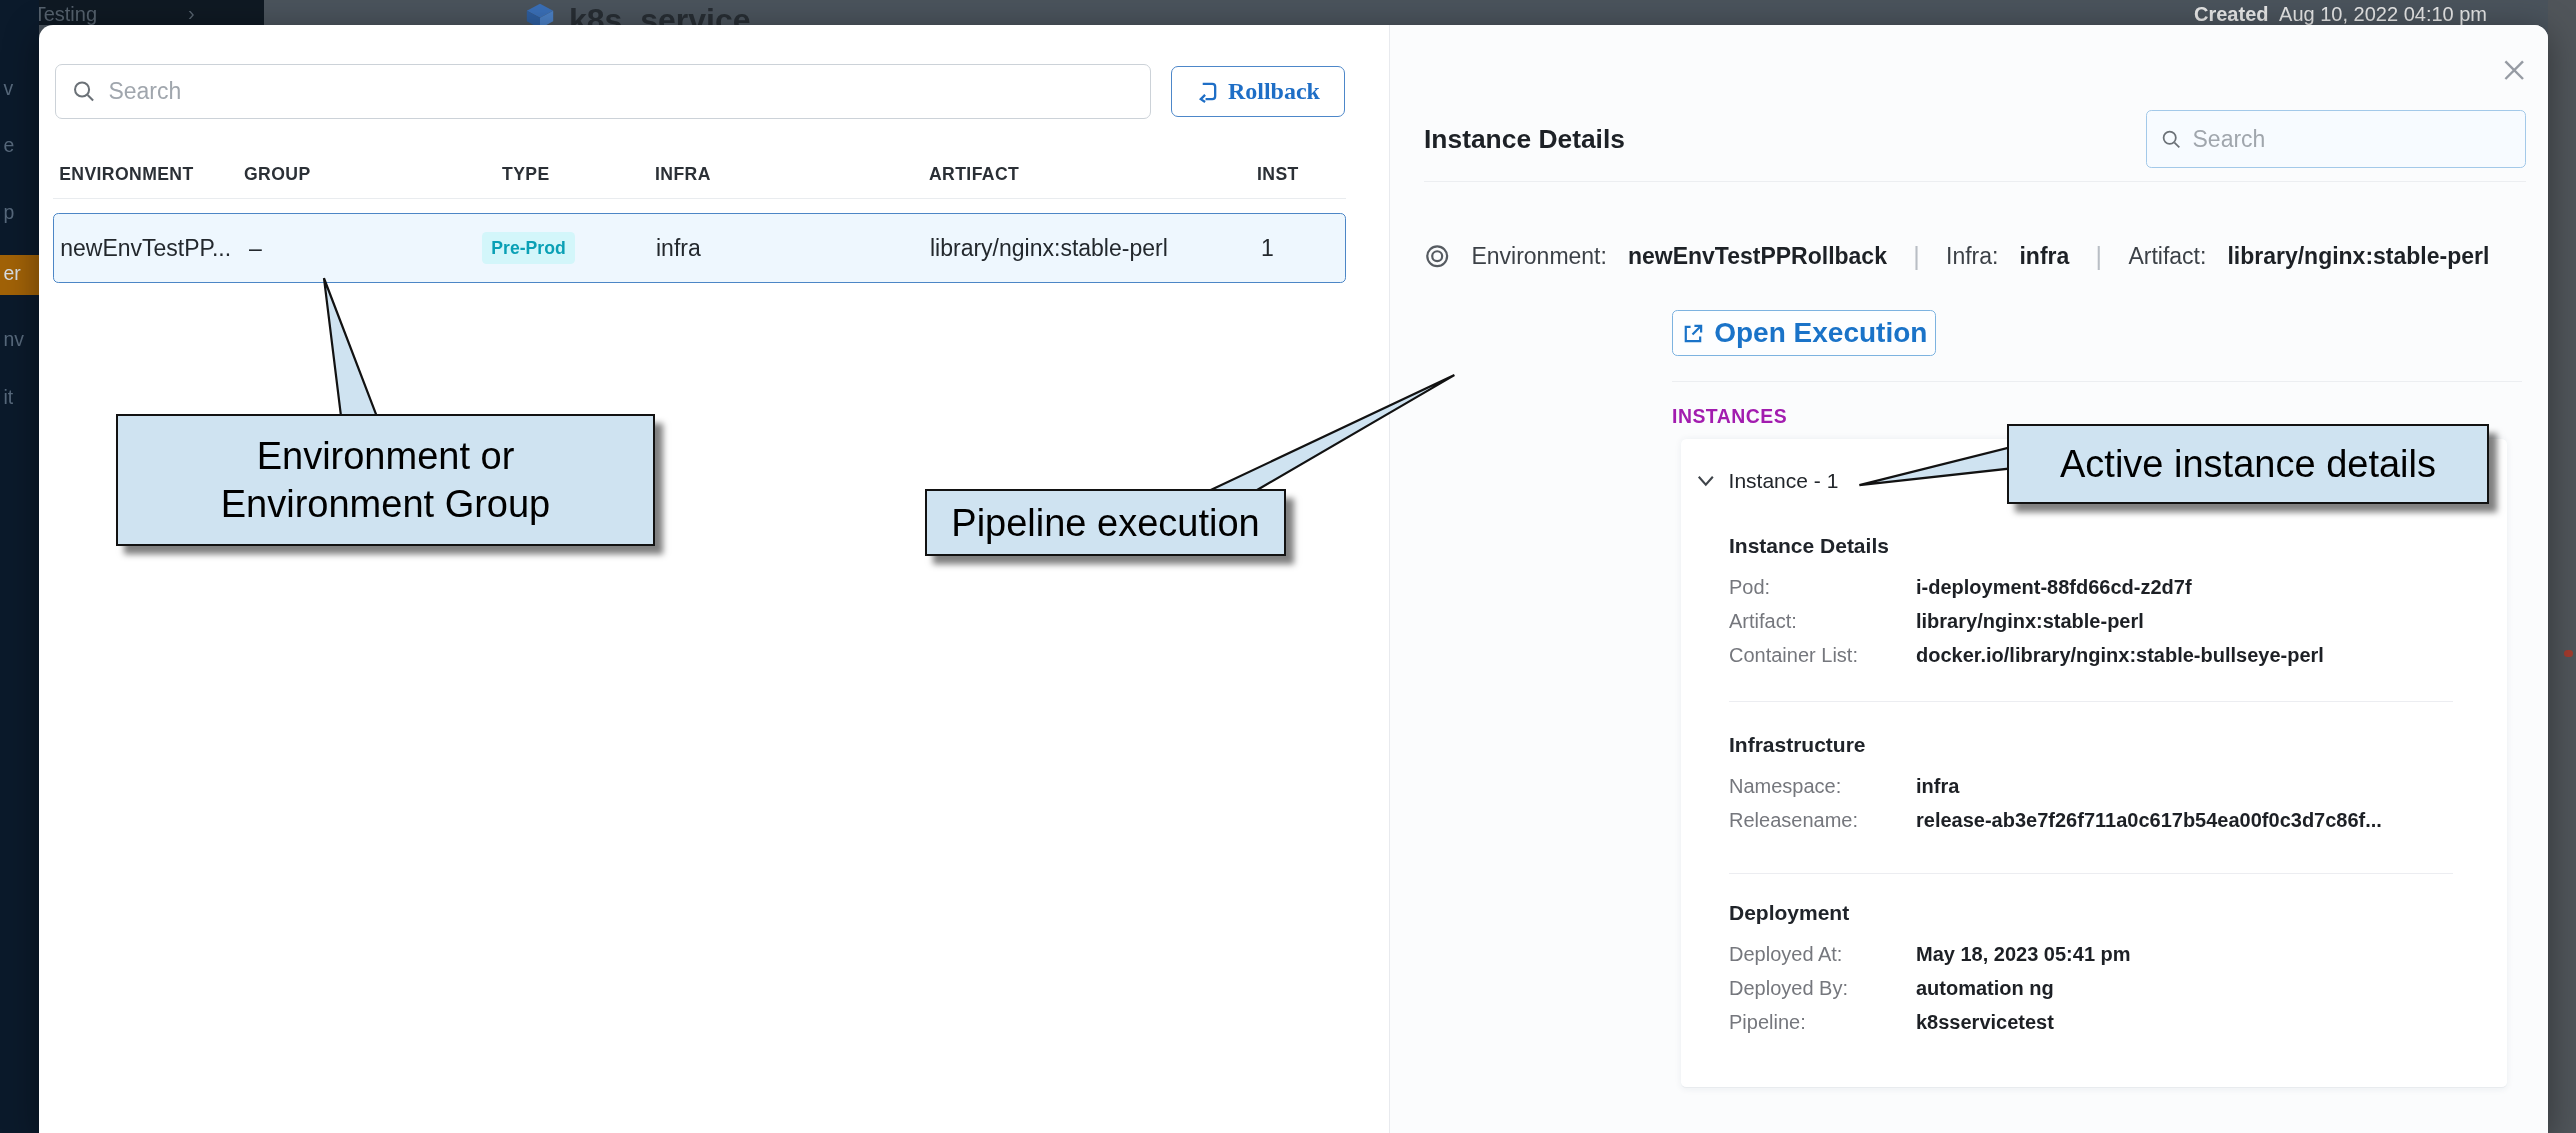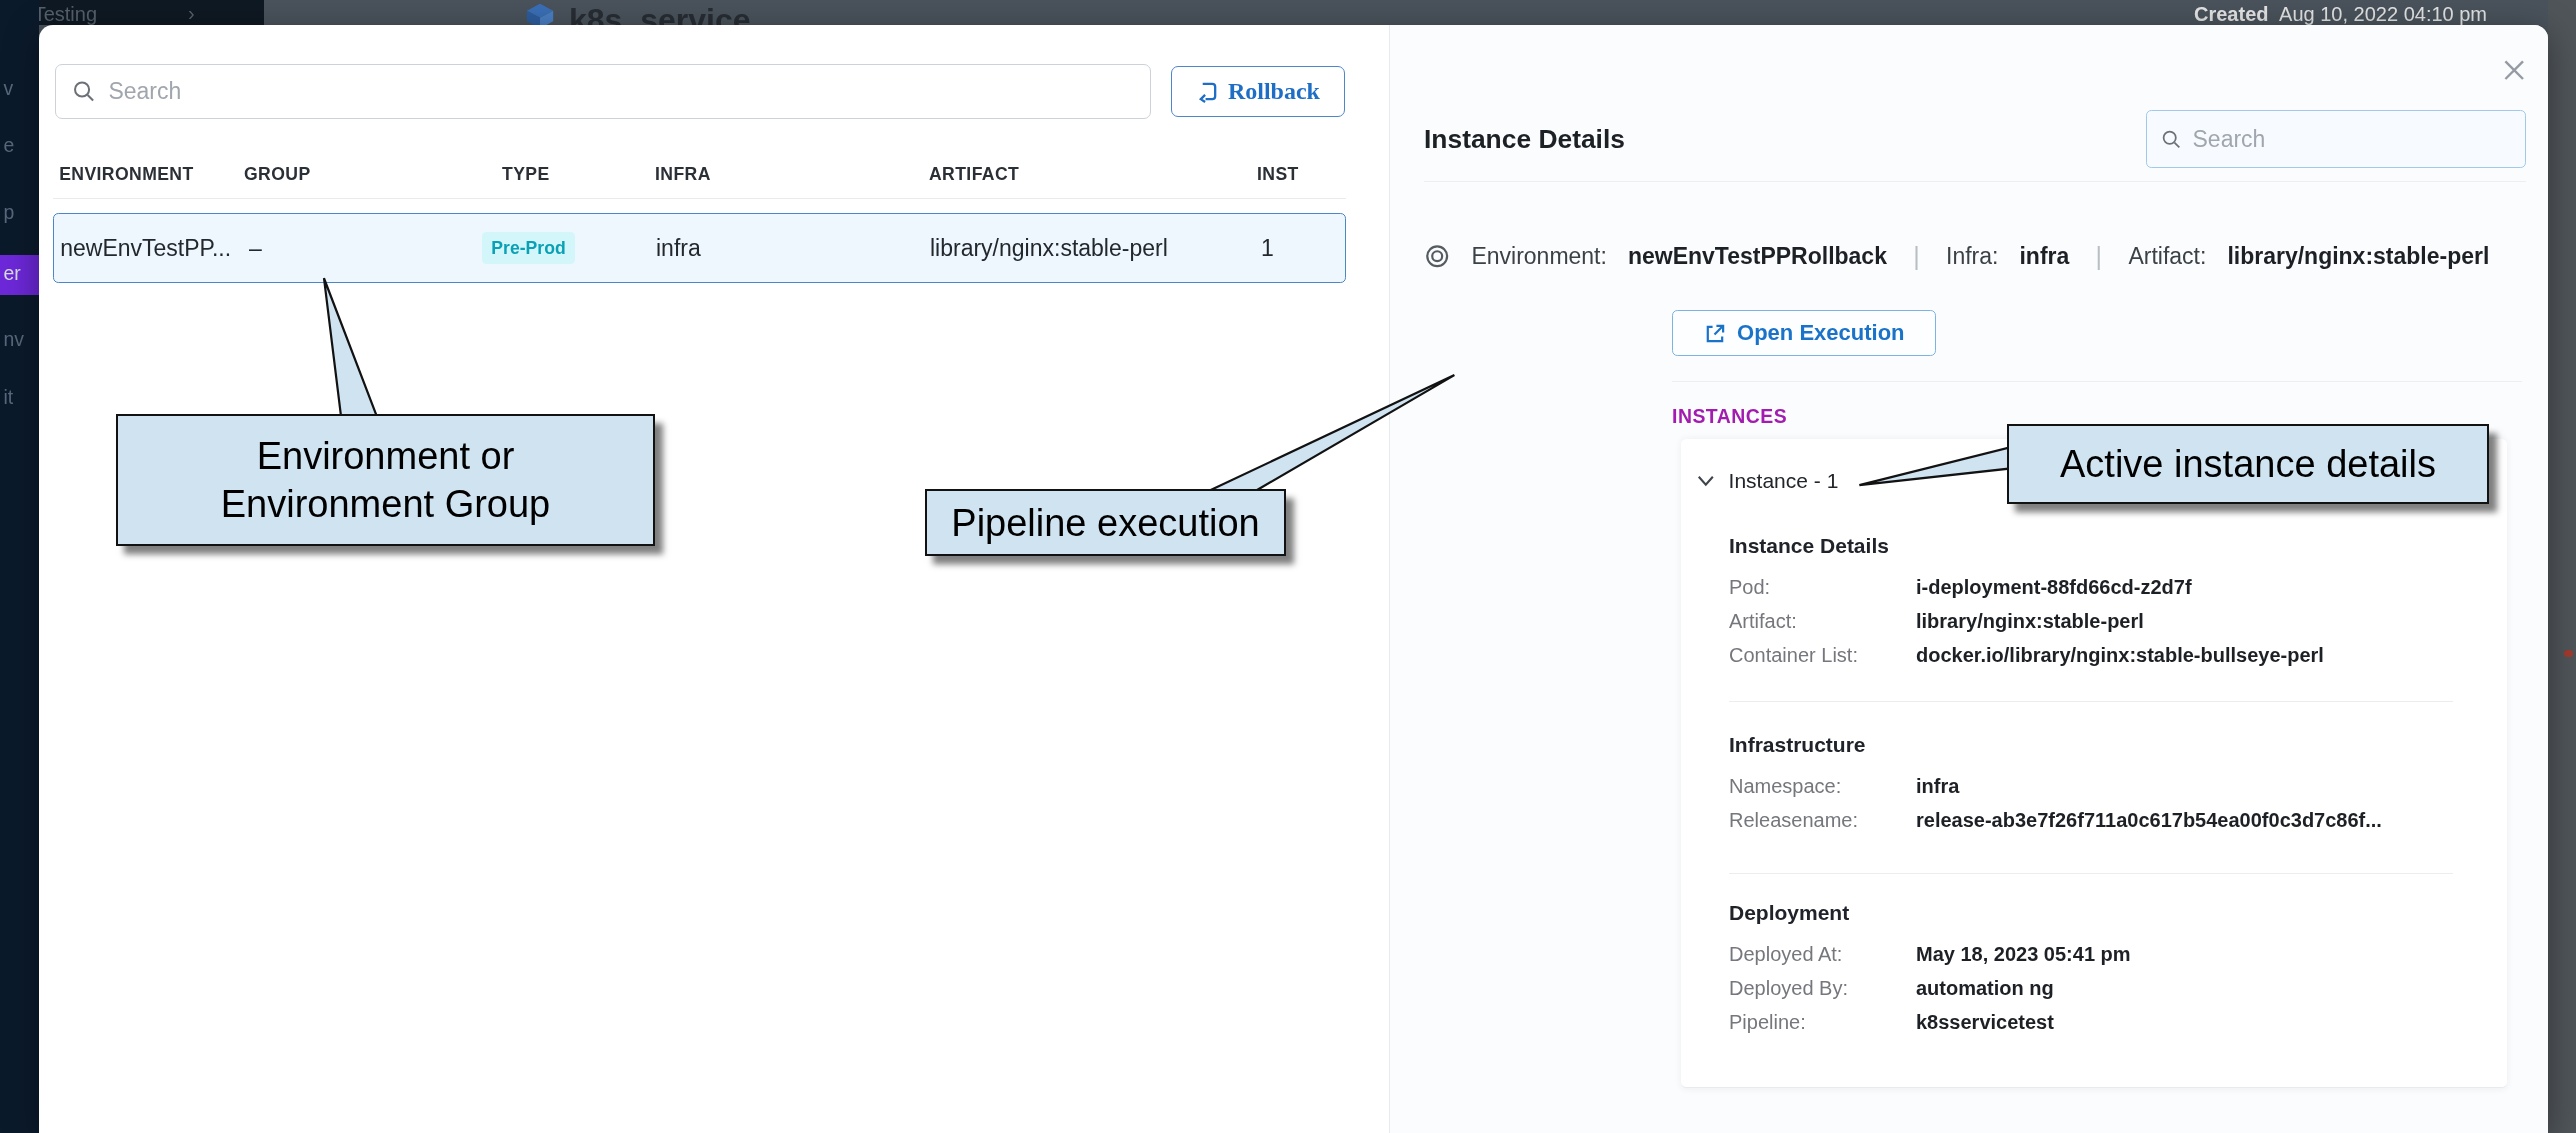--- a/index.html
+++ b/index.html
@@ -12,21 +12,21 @@
   .breadcrumb-block .bc-text { position:absolute; left:7px; top:2.6px; }
   .breadcrumb-block .bc-arrow { position:absolute; left:188px; top:1.8px; }
   .svc-title-group { position:absolute; left:525px; top:1.8px; display:flex; align-items:flex-start; gap:14px; }
   .svc-cube { width:30px; height:26.4px; }
   .svc-title { font-size:32px; font-weight:bold; color:#272d33; }
   .created-group { position:absolute; left:2194px; top:2.6px; font-size:20px; color:#e5e5e5; white-space:nowrap; }
   .created-group b { margin-right:10.6px; }
 
   .sidebar { position:absolute; left:0; top:0; width:39px; height:1134px; background:#0b1a2b; z-index:2; overflow:hidden; }
   .side-item { position:absolute; left:3.5px; font-size:19.4px; color:#647689; opacity:.85; }
-  .side-hl { position:absolute; left:0; top:255px; width:59px; height:40px; background:#6d28d9; }
+  .side-hl { position:absolute; left:0; top:255px; width:59px; height:40px; background:#a16207; }
   .side-hl span { position:absolute; left:3.5px; top:7px; font-size:19.4px; color:#d7dee5; }
 
   .right-strip { position:absolute; left:2548px; top:0; width:28px; height:1134px; background:#50555a; z-index:2; }
   .right-strip .red-dot { position:absolute; left:16px; top:650px; width:8.8px; height:7px; background:#a23b2e; border-radius:3.5px; }
 
   
   .modal { position:absolute; left:39px; top:25px; width:2509px; height:1109px; background:#ffffff;
            border-radius:14px 14px 0 0; box-shadow:0 7px 35px rgba(0,0,0,.4); z-index:3; }
 
   
@@ -56,21 +56,21 @@
 
   .summary-line { position:absolute; left:34px; top:211px; height:40px; display:flex; align-items:center; gap:21px; font-size:23px; color:#3c4147; white-space:nowrap; }
   .summary-line .val { font-weight:bold; color:#1d2126; }
   .summary-line .sep { color:#b9bec5; margin:0 5.3px; font-size:25px; }
 
   .exec-card { position:absolute; left:42px; top:287px; width:205px; height:106px; background:#f2fafe; border:1.8px solid #74b2e0; border-radius:7px; cursor:pointer; }
   .exec-card .ec-title { position:absolute; left:16px; top:19.4px; font-size:22px; font-weight:bold; color:#1a73c8; white-space:nowrap; }
   .exec-card .ec-time { position:absolute; left:16px; top:63px; font-size:18.5px; color:#8e93a0; }
 
   .open-exec-btn { position:absolute; left:282px; top:285px; width:264px; height:46px; background:#fdfeff; border:1.8px solid #7db3e0; border-radius:5.3px; display:flex; align-items:center; justify-content:center; gap:10.6px; cursor:pointer; }
-  .open-exec-btn span { font-size:22px; font-weight:bold; color:#1a73c8; }
+  .open-exec-btn span { font-size:28px; font-weight:bold; color:#1a73c8; }
 
   .rp-div2 { position:absolute; left:282px; top:356px; width:850px; height:0.9px; background:#eceef1; }
   .instances-label { position:absolute; left:282px; top:380px; font-size:19.4px; font-weight:bold; color:#a21caf; letter-spacing:0.5px; }
 
   .instance-card { position:absolute; left:291px; top:414px; width:826px; height:649px; background:#ffffff; border-radius:5.3px; box-shadow:0 0.9px 7px rgba(30,50,80,.07); border-bottom:0.9px solid #e8ebee; }
   .inst-toggle { position:absolute; left:16px; top:30px; display:flex; align-items:center; gap:14px; cursor:pointer; }
   .inst-toggle span { font-size:21px; color:#22262b; }
 
   .sec { position:absolute; left:48px; width:731px; }
   .sec1{top:95px} .sec2{top:294px} .sec3{top:462px}

